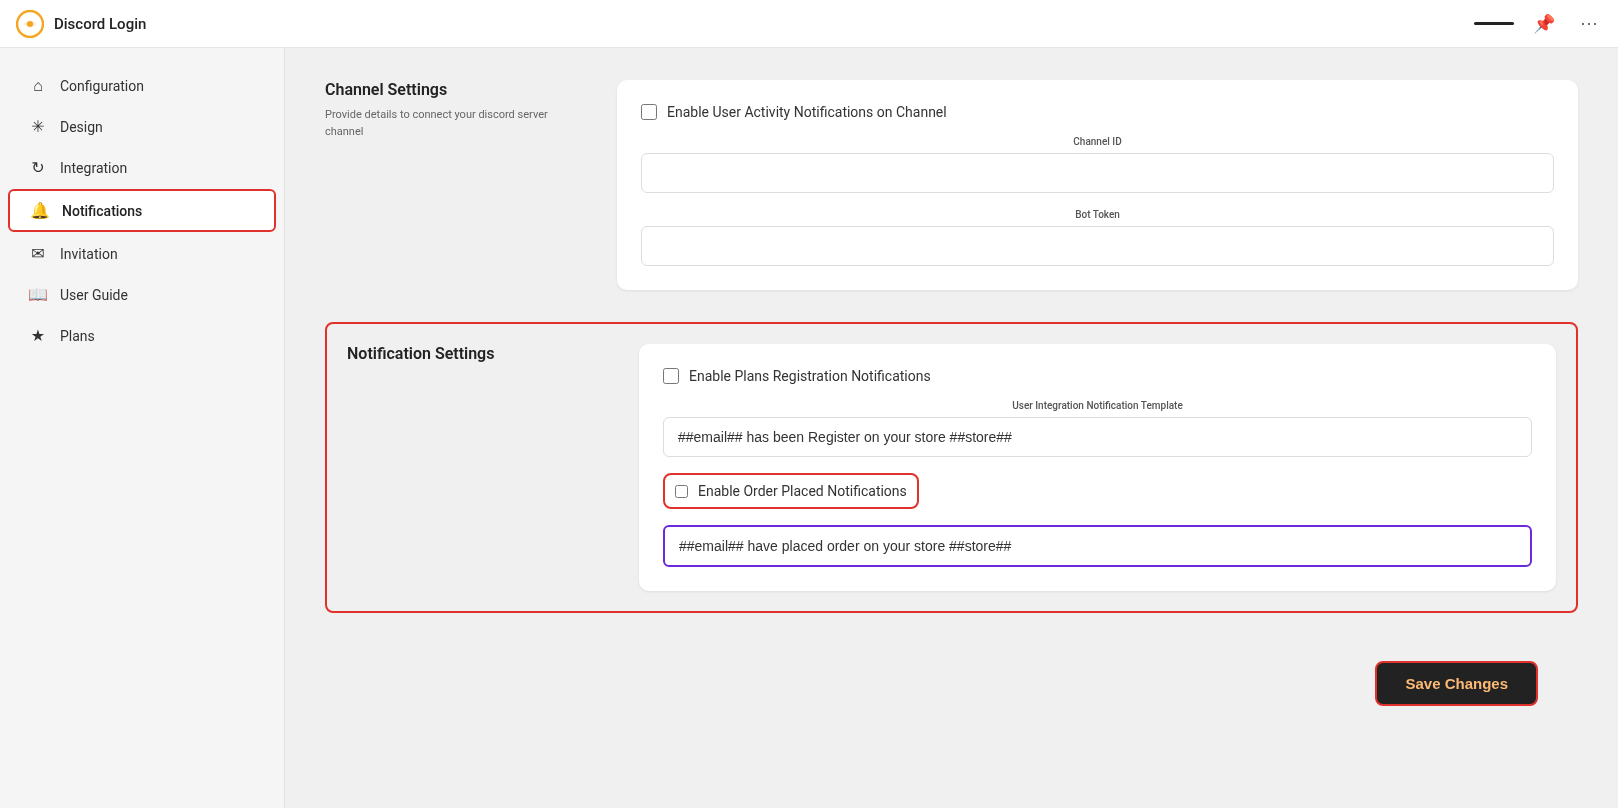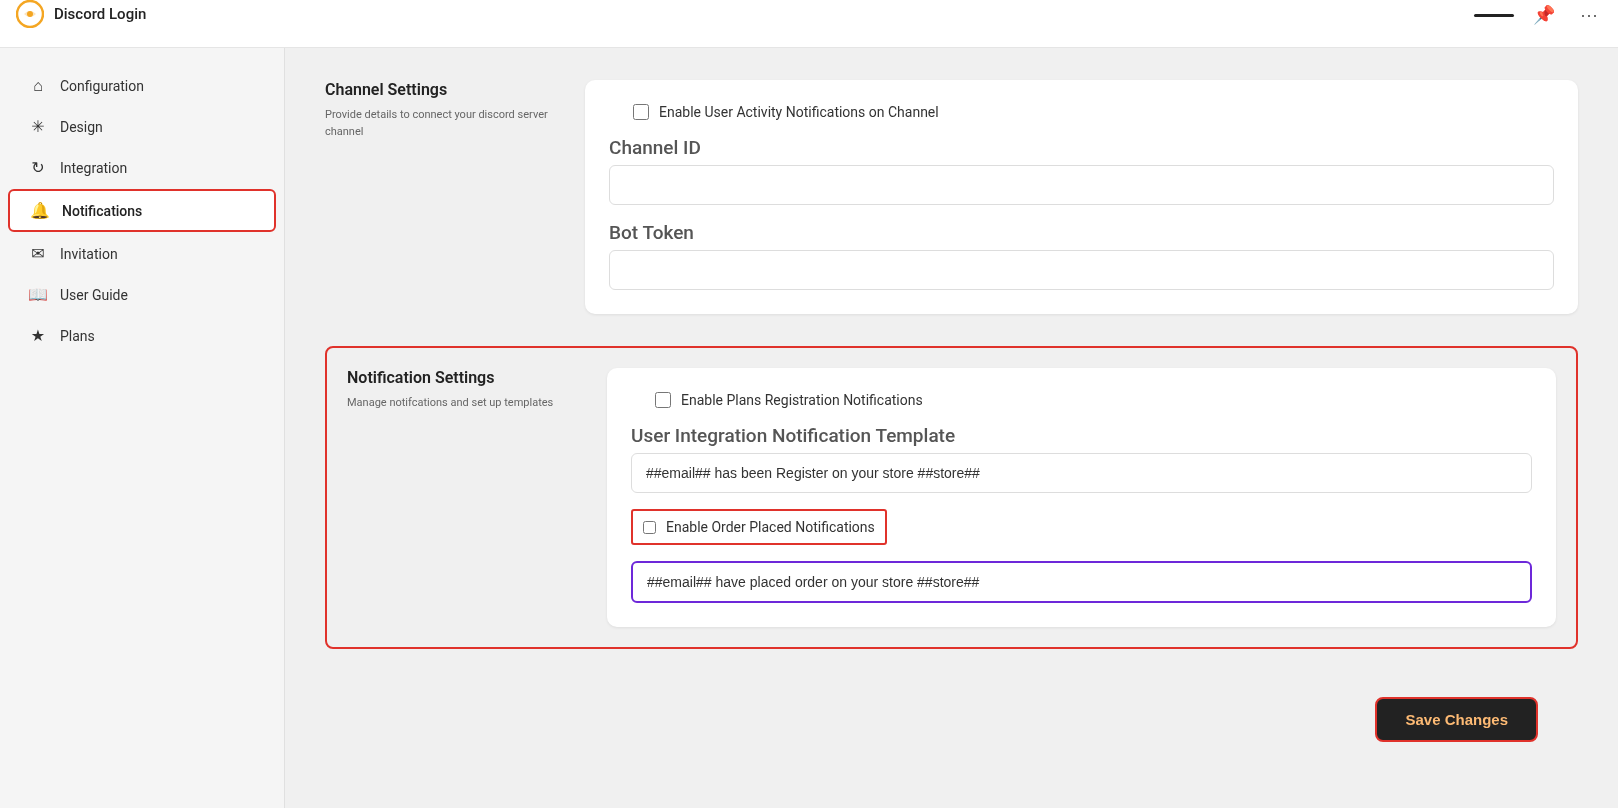--- a/index.html
+++ b/index.html
@@ -11,21 +11,21 @@
       overflow: hidden;
       display: flex;
       flex-direction: column;
     }
 
     
     .topbar {
       height: 48px;
       background: #fff;
       display: flex;
-      align-items: flex-start;
+      align-items: center;
       justify-content: space-between;
       padding: 0 16px;
       border-bottom: 1px solid #e5e5e5;
       flex-shrink: 0;
     }
     .topbar-left {
       display: flex;
       align-items: center;
       gap: 10px;
     }
@@ -102,21 +102,21 @@
     .content {
       flex: 1;
       padding: 32px 40px;
       overflow-y: auto;
       background: #f0f0f0;
     }
 
     
     .section {
       display: flex;
-      gap: 20px;
+      gap: 52px;
       margin-bottom: 32px;
     }
     .section-info {
       width: 240px;
       flex-shrink: 0;
     }
     .section-title {
       font-size: 16px;
       font-weight: 600;
       color: #222;
@@ -144,59 +144,59 @@
       padding: 20px;
       margin-bottom: 32px;
     }
 
     
     .checkbox-row {
       display: flex;
       align-items: center;
       gap: 10px;
       margin-bottom: 16px;
-      margin-left: 24px;
     }
     .checkbox-row input[type="checkbox"] {
       width: 16px;
       height: 16px;
       cursor: pointer;
       flex-shrink: 0;
     }
     .checkbox-label {
       font-size: 14px;
       color: #333;
     }
 
     .field-label {
-      font-size: 19px;
+      font-size: 10px;
       color: #555;
       margin-bottom: 6px;
       font-weight: 500;
+      text-align: center;
     }
     .field-input {
       width: 100%;
       padding: 11px 14px;
       border: 1px solid #ddd;
       border-radius: 6px;
       font-size: 14px;
       color: #333;
       background: #fff;
       outline: none;
       margin-bottom: 16px;
     }
 
     .field-input-highlighted {
       border: 2px solid #6d28d9;
     }
 
     
     .checkbox-row-highlighted {
       border: 2px solid #e0322b;
-      border-radius: 3px;
+      border-radius: 8px;
       padding: 8px 10px;
       display: inline-flex;
       align-items: center;
       gap: 10px;
       margin-bottom: 16px;
     }
 
     
     .footer-bar {
       display: flex;
@@ -292,21 +292,20 @@
         <input type="text" class="field-input" value="" style="">
         <div class="field-label">Bot Token</div>
         <input type="text" class="field-input" style="margin-bottom: 0px;" value="">
       </div>
     </div>
 
     <div class="section-highlighted">
       <div class="section" style="margin-bottom:0">
         <div class="section-info">
           <div class="section-title">Notification Settings</div>
-          <div class="section-desc">Manage notifcations and set up templates</div>
         </div>
         <div class="card">
           <div class="checkbox-row mb-16">
             <input type="checkbox" style="">
             <span class="checkbox-label">Enable Plans Registration Notifications</span>
           </div>
           <div class="field-label">User Integration Notification Template</div>
           <input type="text" class="field-input" value="##email## has been Register on your store ##store##" style="">
 
           

